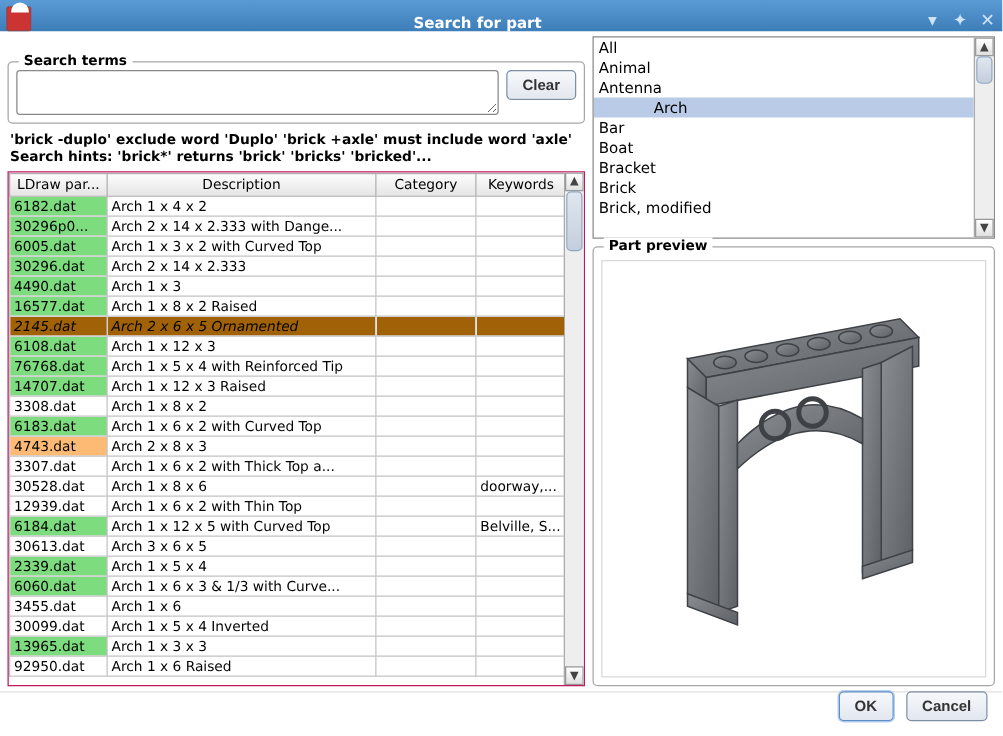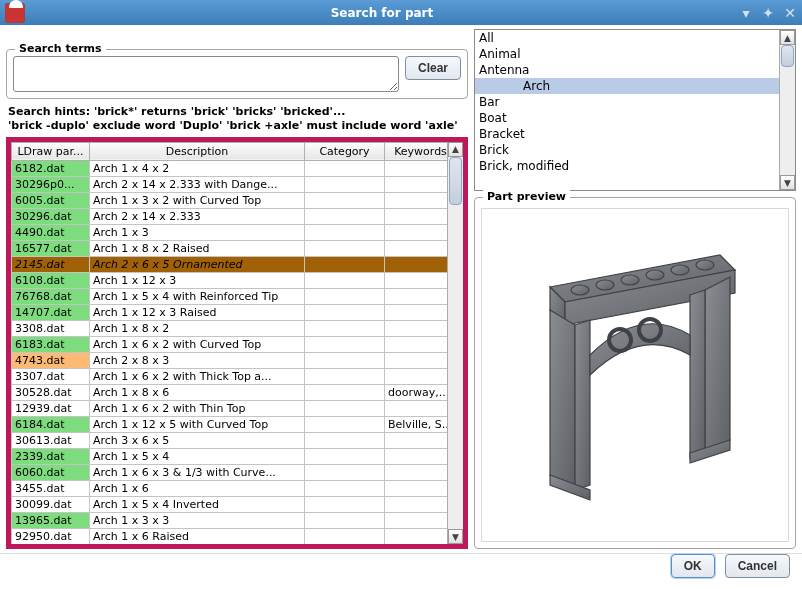--- a/index.html
+++ b/index.html
@@ -1,19 +1,19 @@
 <!DOCTYPE html>
 <html><head>
 <meta charset="utf-8">
 <style>
 * { box-sizing: border-box; margin: 0; padding: 0; }
 body { font-family: "DejaVu Sans", Verdana, sans-serif; font-size: 11px; background: #fff; width: 802px; height: 589px; overflow: hidden; }
 
 
-.titlebar { height: 25px; background: linear-gradient(#5b9bd5,#3d7db8); display: flex; align-items: center; padding: 0 5px; position: relative; }
+.titlebar { height: 25px; background: linear-gradient(#5b9bd5,#3d7db8); display: flex; align-items: flex-end; padding: 0 5px; position: relative; }
 .titlebar .tb-icon { width: 20px; height: 20px; background: #c33; border: 1px solid #944; border-radius: 2px; position: relative; }
 .titlebar .tb-icon::after { content:""; position:absolute; top:-4px; left:3px; width:14px; height:8px; background:#fff; border-radius:8px 8px 0 0; }
 .titlebar .tb-title { flex:1; text-align: center; color: #fff; font-weight: bold; font-size: 12px; }
 .tb-buttons { display:flex; gap:8px; font-weight:bold; color:#cfe3f8; font-size:14px; }
 .tb-btn { width:14px; text-align:center; cursor:pointer; }
 
 .maincontent { display:flex; padding:0; height: calc(589px - 25px - 36px); }
 .left-pane { width: 472px; display:flex; flex-direction:column; padding:4px 4px 4px 6px;margin-top:20px; }
 .right-pane { flex:1; display:flex; flex-direction:column; padding:4px 6px 4px 2px; }
 
@@ -21,21 +21,21 @@
 .groupbox { border:1px solid #a6a6a6; border-radius:4px; padding:6px 6px 6px 6px; position:relative; }
 .groupbox > .legend { position:absolute; top:-8px; left:8px; background:#fff; padding:0 4px; font-weight:bold; }
 .searchrow { display:flex; align-items:flex-start; gap:6px; height:36px; }
 .searchinput { flex:1; height:100%; border:1px solid #888; border-radius:3px; padding:4px; font-size:11px; }
 .btn { border:1px solid #7c8ea2; background:linear-gradient(#f6f8fb,#e2e7ef); border-radius:4px; padding:4px 12px; font-size:12px; font-weight:bold; color:#333; cursor:pointer; }
 .btn-primary { border-color:#5b8fc6; box-shadow: 0 0 0 1px #b5d0f0; }
 
 .hints { font-size:11px; font-weight:bold; margin:6px 0 4px 2px; line-height:1.25; }
 
 
-.tablewrap { border:5px solid #be185d; flex:1; position:relative; overflow:hidden; display:flex; }
+.tablewrap { border:1px solid #be185d; flex:1; position:relative; overflow:hidden; display:flex; }
 .table { width:100%; border-collapse:collapse; table-layout:fixed; }
 .table th { font-weight:normal; text-align:center; background:linear-gradient(#fdfdfd,#e6e6e6); border:1px solid #b0b0b0; padding:2px 4px; height:18px; font-size:11px; }
 .table td { border:1px solid #c4c4c4; padding:1px 3px; height:16px; font-size:11px; white-space:nowrap; overflow:hidden; text-overflow:ellipsis; }
 .col-part{width:78px;} .col-desc{width:215px;} .col-cat{width:80px;} .col-key{width:72px;}
 tr.row-green td:first-child{ background:#7ddc7d; }
 tr.row-cyan td:first-child{ background:#fdba74; }
 tr.row-selected td{ background:#a16207;font-style:italic; }
 .table-scroll { flex:1; overflow-y:auto; }
 .vscroll { width:16px; background:#eee; border-left:1px solid #aaa; position:relative;}
 .vscroll .thumb{ position:absolute; left:1px; right:1px; top:0; height:48px; background:linear-gradient(#dfe6ef,#c4cedc); border:1px solid #8fa6c2; border-radius:4px;}
@@ -50,21 +50,21 @@
 .catvscroll{ width:16px; border-left:1px solid #aaa; background:#eee; display:flex; flex-direction:column;}
 .catvscroll .mid{flex:1; position:relative;}
 .catvscroll .mid .thumb{position:absolute; left:1px; right:1px; top:0; height:22px; background:linear-gradient(#dfe6ef,#c4cedc); border:1px solid #8fa6c2; border-radius:4px;}
 
 
 .previewgrp { flex:1; border:1px solid #a6a6a6; border-radius:4px; padding:10px 6px 6px 6px; position:relative; display:flex;}
 .previewgrp > .legend{position:absolute; top:-8px; left:8px; background:#fff; padding:0 4px; font-weight:bold;}
 .preview { flex:1; display:flex; align-items:center; justify-content:center; background:#fff; border:1px solid #d9d9d9;}
 
 
-.bottom { height:24px; display:flex; justify-content:flex-end; align-items:center; gap:10px; padding:0 12px; border-top:1px solid #e0e0e0;}
+.bottom { height:24px; display:flex; justify-content:flex-end; align-items:flex-end; gap:10px; padding:0 12px; border-top:1px solid #e0e0e0;}
 
 
 .arch-svg { width:220px; height:260px; }
 </style>
 </head>
 <body>
 
 <div class="titlebar">
   <div class="tb-icon"></div>
   <div class="tb-title">Search for part</div>
@@ -79,22 +79,22 @@
   <div class="left-pane">
     <div class="groupbox">
       <span class="legend">Search terms</span>
       <div class="searchrow">
         <textarea class="searchinput" style=""></textarea>
         <button class="btn">Clear</button>
       </div>
     </div>
 
     <div class="hints">
+      <div>'brick -duplo' exclude word 'Duplo' 'brick +axle' must include word 'axle'</div>
       <div>Search hints: 'brick*' returns 'brick' 'bricks' 'bricked'...</div>
-      <div>'brick -duplo' exclude word 'Duplo' 'brick +axle' must include word 'axle'</div>
     </div>
 
     <div class="tablewrap">
       <div class="table-scroll">
         <table class="table">
           <colgroup>
               <col class="col-part">
               <col class="col-desc">
               <col class="col-cat">
               <col class="col-key">

